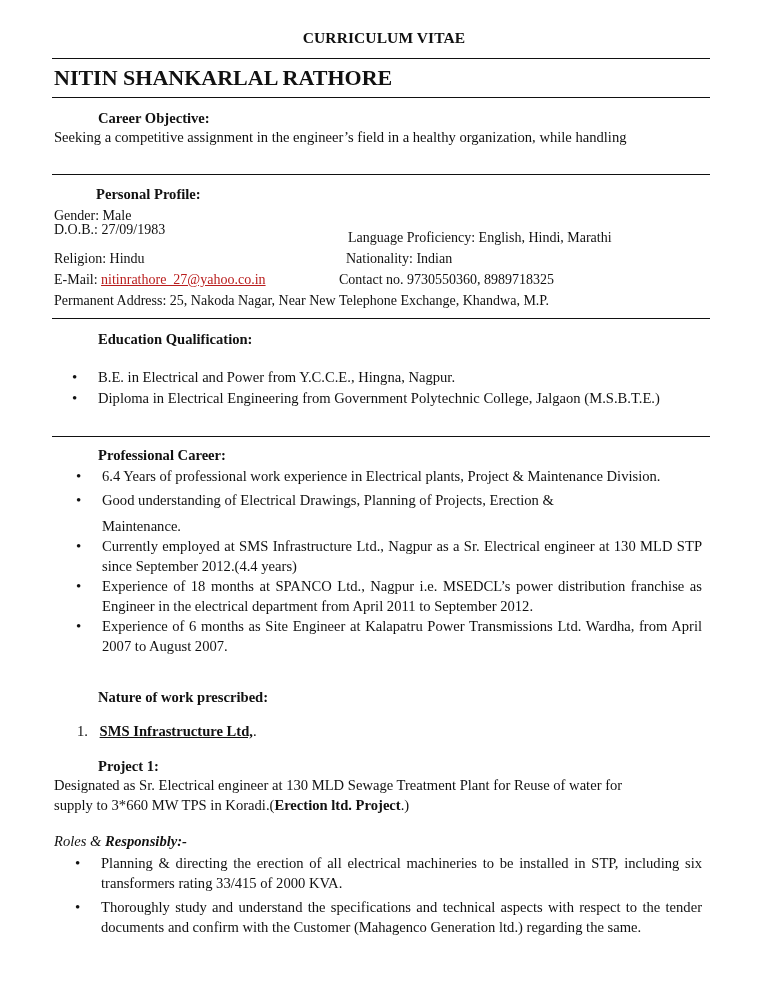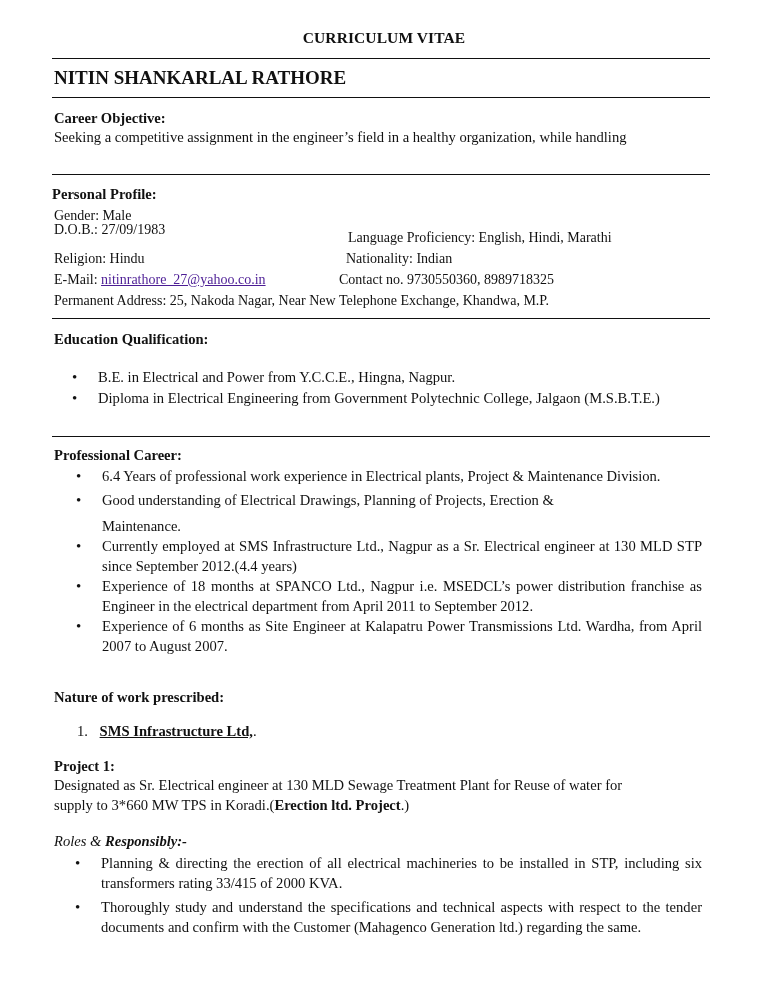--- a/index.html
+++ b/index.html
@@ -8,24 +8,24 @@
       font-family: "Liberation Serif", "DejaVu Serif", serif;
       color: #111111;
       font-size: 14.6px;
       line-height: 20px;
       position: relative;
     }
     .page { position: absolute; left: 0; top: 0; width: 768px; height: 826px; }
     .abs { position: absolute; }
     .rule { position: absolute; left: 52px; width: 658px; height: 0; border-top: 1.4px solid #111; }
     .doc-title { top: 28px; left: 0; width: 768px; text-align: center; font-weight: bold; font-size: 15.5px; letter-spacing: 0.1px; }
-    .name { top: 66px; left: 54px; font-weight: bold; font-size: 19px; line-height: 24px; }
-    .h { font-weight: bold; }
+    .name { top: 66px; left: 54px; font-weight: bold; font-size: 22px; line-height: 24px; }
+    .h { font-weight: bold; margin-left: 44px; }
     .line { left: 54px; white-space: nowrap; }
-    .email-link { color: #4c1d95; text-decoration: underline; }
+    .email-link { color: #b91c1c; text-decoration: underline; }
     .bullets { position: absolute; left: 102px; width: 600px; list-style: none; }
     .bullets li { position: relative; text-align: justify; }
     .bullets li .dot { position: absolute; left: -26px; top: 0; font-size: 15px; }
     .u-bold { font-weight: bold; text-decoration: underline; }
     .b { font-weight: bold; }
   </style>
 </head>
 <body>
 
 <div class="page">

